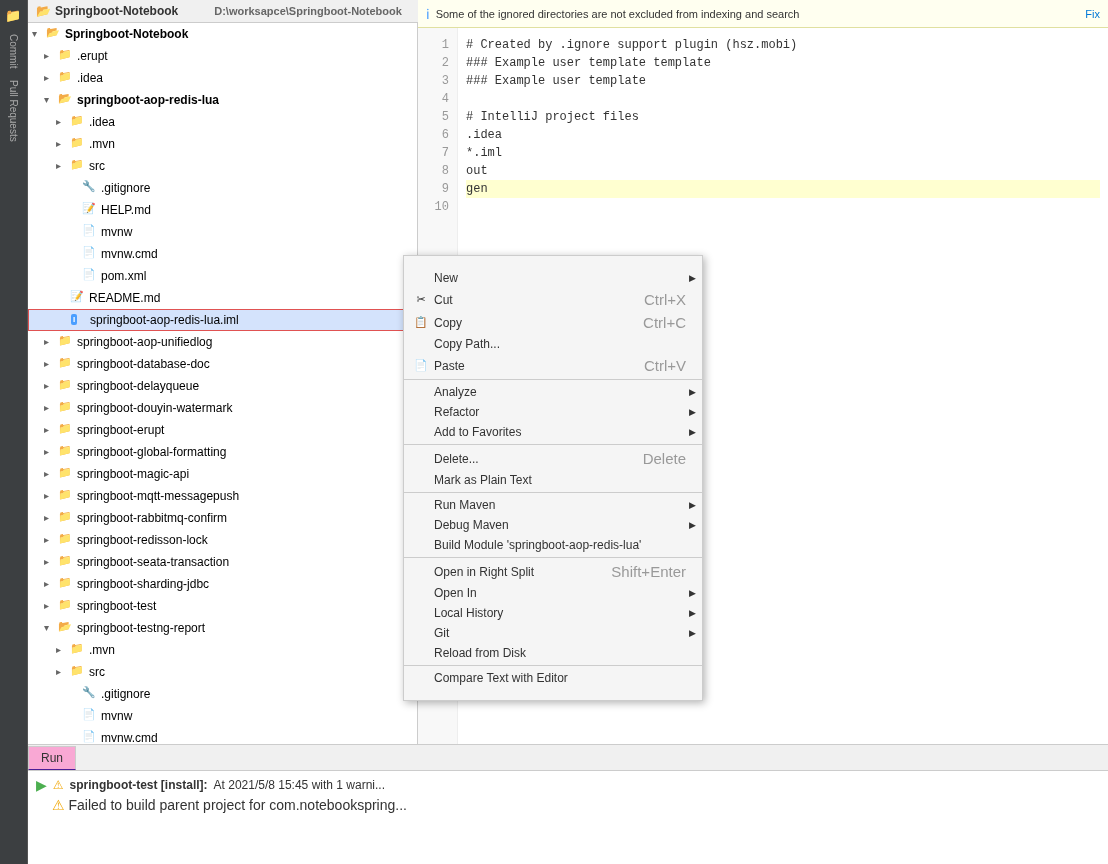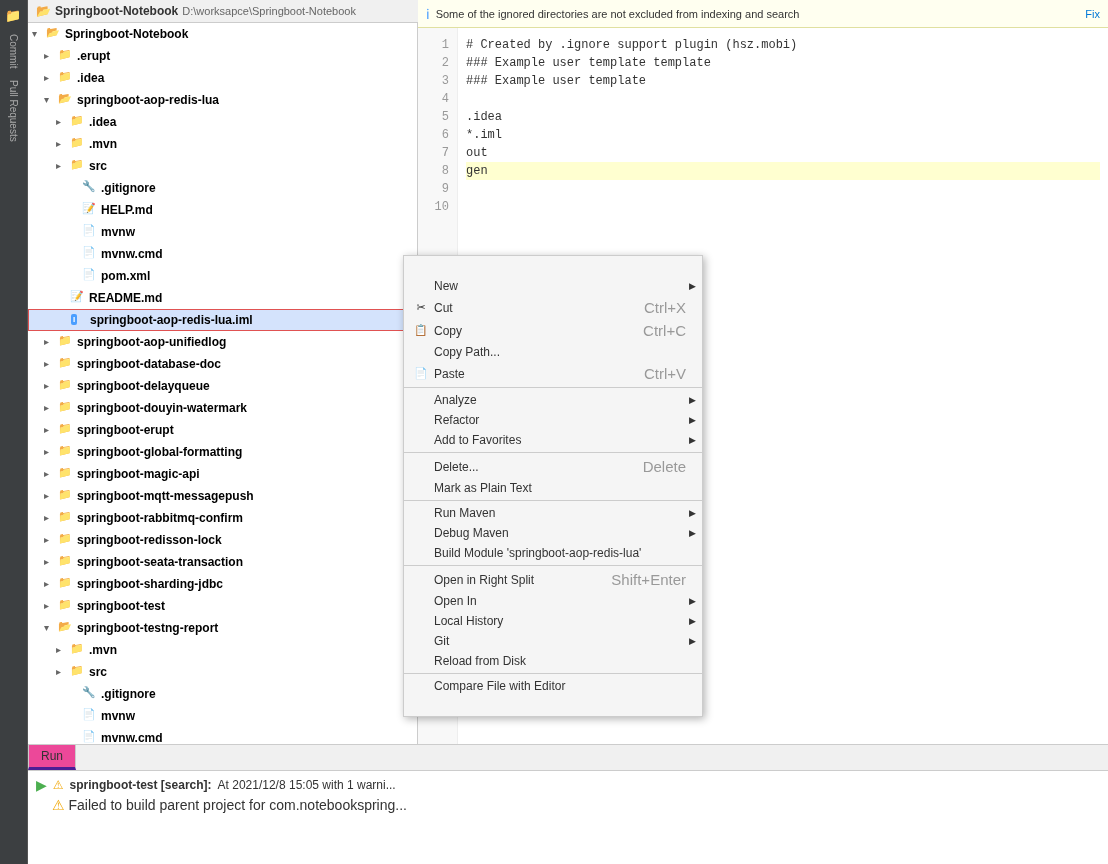--- a/index.html
+++ b/index.html
@@ -13,49 +13,49 @@
     
     .sidebar-item { display: flex; align-items: center; padding: 1px 0 1px 4px; cursor: pointer; white-space: nowrap; height: 22px; }
     
     .arrow { display: inline-block; width: 12px; height: 12px; margin-right: 2px; font-size: 10px; color: #666; }
     .arrow.open::before { content: '▾'; }
     .arrow.closed::before { content: '▸'; }
     .arrow.none::before { content: ''; }
     
     .file-icon { display: inline-block; width: 16px; height: 16px; margin-right: 3px; font-size: 11px; }
     
-    .item-label { font-size: 12px; color: #000; font-weight: bold; }
+    .item-label { font-size: 12px; color: #000; }
     .item-label.bold { font-weight: bold; }
     
     
     .editor-area { flex: 1; background: #fff; display: flex; flex-direction: column; overflow: hidden; }
     
     .notification-bar { background: #fffff0; border-bottom: 1px solid #e0e0a0; padding: 4px 8px; font-size: 11px; color: #333; display: flex; align-items: center; gap: 6px; }
     .notification-icon { color: #4a9eff; font-size: 14px; }
     
     .editor-content { display: flex; flex: 1; overflow: hidden; }
     .line-numbers { background: #f8f8f8; padding: 8px 8px 8px 8px; color: #999; font-family: 'Courier New', monospace; font-size: 12px; line-height: 18px; min-width: 40px; text-align: right; border-right: 1px solid #eee; }
     .code-area { padding: 8px; font-family: 'Courier New', monospace; font-size: 12px; line-height: 18px; color: #333; flex: 1; background: #fff; }
     .code-line { height: 18px; }
     .code-line.highlight-line { background: #ffffd0; }
     
     
     .context-menu-overlay { position: absolute; top: 255px; left: 375px; z-index: 100; }
-    .context-menu { background: #f5f5f5; border: 1px solid #ccc; box-shadow: 2px 2px 8px rgba(0,0,0,0.3); min-width: 300px; padding: 20px 0; font-size: 12px; }
+    .context-menu { background: #f5f5f5; border: 1px solid #ccc; box-shadow: 2px 2px 8px rgba(0,0,0,0.3); min-width: 300px; padding: 12px 0; font-size: 12px; }
     .menu-item { display: flex; align-items: center; padding: 3px 16px 3px 8px; cursor: pointer; position: relative; white-space: nowrap; }
     .menu-item.has-submenu::after { content: '▶'; position: absolute; right: 6px; font-size: 9px; }
     .menu-separator { height: 1px; background: #ccc; margin: 2px 0; }
     .menu-shortcut { margin-left: auto; padding-left: 20px; color: #999; font-size: 15px; }
     .menu-icon { width: 18px; margin-right: 4px; font-size: 11px; display: inline-flex; align-items: center; justify-content: center; }
     
     
     .bottom-panel { height: 120px; background: #fff; border-top: 1px solid #ccc; display: flex; flex-direction: column; }
     .bottom-tabs { display: flex; background: #f0f0f0; border-bottom: 1px solid #ccc; height: 26px; align-items: flex-end; }
     .bottom-tab { padding: 4px 12px; font-size: 12px; cursor: pointer; border: 1px solid #ccc; border-bottom: none; background: #e0e0e0; margin-right: 2px; }
-    .bottom-tab.active { background: #ec4899; border-bottom: 3px solid #4c1d95; }
+    .bottom-tab.active { background: #f9a8d4; border-bottom: 1px solid #4c1d95; }
     .bottom-content { flex: 1; padding: 4px 8px; overflow-y: auto; font-size: 12px; background: #fff; }
     .run-header { display: flex; align-items: center; gap: 6px; padding: 2px 0; }
     .run-label { font-weight: bold; color: #333; }
     .run-btn { background: none; border: none; cursor: pointer; font-size: 14px; }
     .warning-icon { color: #f0a500; }
     .error-text { color: #333; font-size: 14px; padding: 2px 16px; }
 
     
     .project-header { display: flex; align-items: center; padding: 4px 8px; background: #f0f0f0; border-bottom: 1px solid #ccc; font-size: 12px; font-weight: bold; gap: 4px; }
     
@@ -80,21 +80,21 @@
   </div>
 
   <div class="main-wrapper">
 
     <div class="top-area" style="position:relative;">
 
       <div class="sidebar-container">
         <div class="project-header">
           <span>📂</span>
           <span>Springboot-Notebook</span>
-          <span style="font-weight:normal; color:#666; font-size:11px;">D:\worksapce\Springboot-Notebook</span>
+          <span style="font-weight:bold; color:#666; font-size:11px;margin-left:32px;">D:\worksapce\Springboot-Notebook</span>
         </div>
         <div class="sidebar">
 
         <div class="sidebar-item" style="padding-left: 4px;">
               <span class="arrow open"></span>
               <span class="file-icon">📂</span>
               <span class="item-label bold">Springboot-Notebook</span>
             </div>
             <div class="sidebar-item" style="padding-left: 16px;">
               <span class="arrow closed"></span>
@@ -276,20 +276,21 @@
               <div>7</div>
               <div>8</div>
               <div>9</div>
               <div>10</div>
             </div>
           <div class="code-area" id="code-area">
               <div class="code-line"># Created by .ignore support plugin (hsz.mobi)</div>
               <div class="code-line">### Example user template template</div>
               <div class="code-line">### Example user template</div>
               <div class="code-line"></div>
+              <div class="code-line"># IntelliJ project files</div>
               <div class="code-line">.idea</div>
               <div class="code-line">*.iml</div>
               <div class="code-line">out</div>
               <div class="code-line highlight-line">gen</div>
               <div class="code-line"></div>
             </div>
         </div>
       </div>
 
       <div class="context-menu-overlay">
@@ -371,38 +372,38 @@
               <span class="menu-icon"></span>
               <span>Git</span>
             </div>
             <div class="menu-item">
               <span class="menu-icon"></span>
               <span>Reload from Disk</span>
             </div>
             <div class="menu-separator"></div>
             <div class="menu-item">
               <span class="menu-icon"></span>
-              <span>Compare File with Editor</span>
+              <span>Compare Text with Editor</span>
             </div>
           </div>
       </div>
     </div>
 
     <div class="bottom-panel">
       <div class="bottom-tabs">
         <div class="bottom-tab active">Run</div>
       </div>
       <div class="bottom-content">
         <div class="run-header">
           <button class="run-btn" style="color:#4caf50;">▶</button>
           <span class="warning-icon">⚠</span>
           <span class="run-label">
-            <span>springboot-test [search]</span>:
+            <span>springboot-test [install]</span>:
           </span>
-          <span>At 2021/12/8 15:05 with 1 warni...</span>
+          <span>At 2021/5/8 15:45 with 1 warni...</span>
         </div>
         <div class="error-text">
           <span style="color:#f0a500;">⚠</span>
           <span>Failed to build parent project for com.notebookspring...</span>
         </div>
       </div>
     </div>
   </div>
 </div>
 

